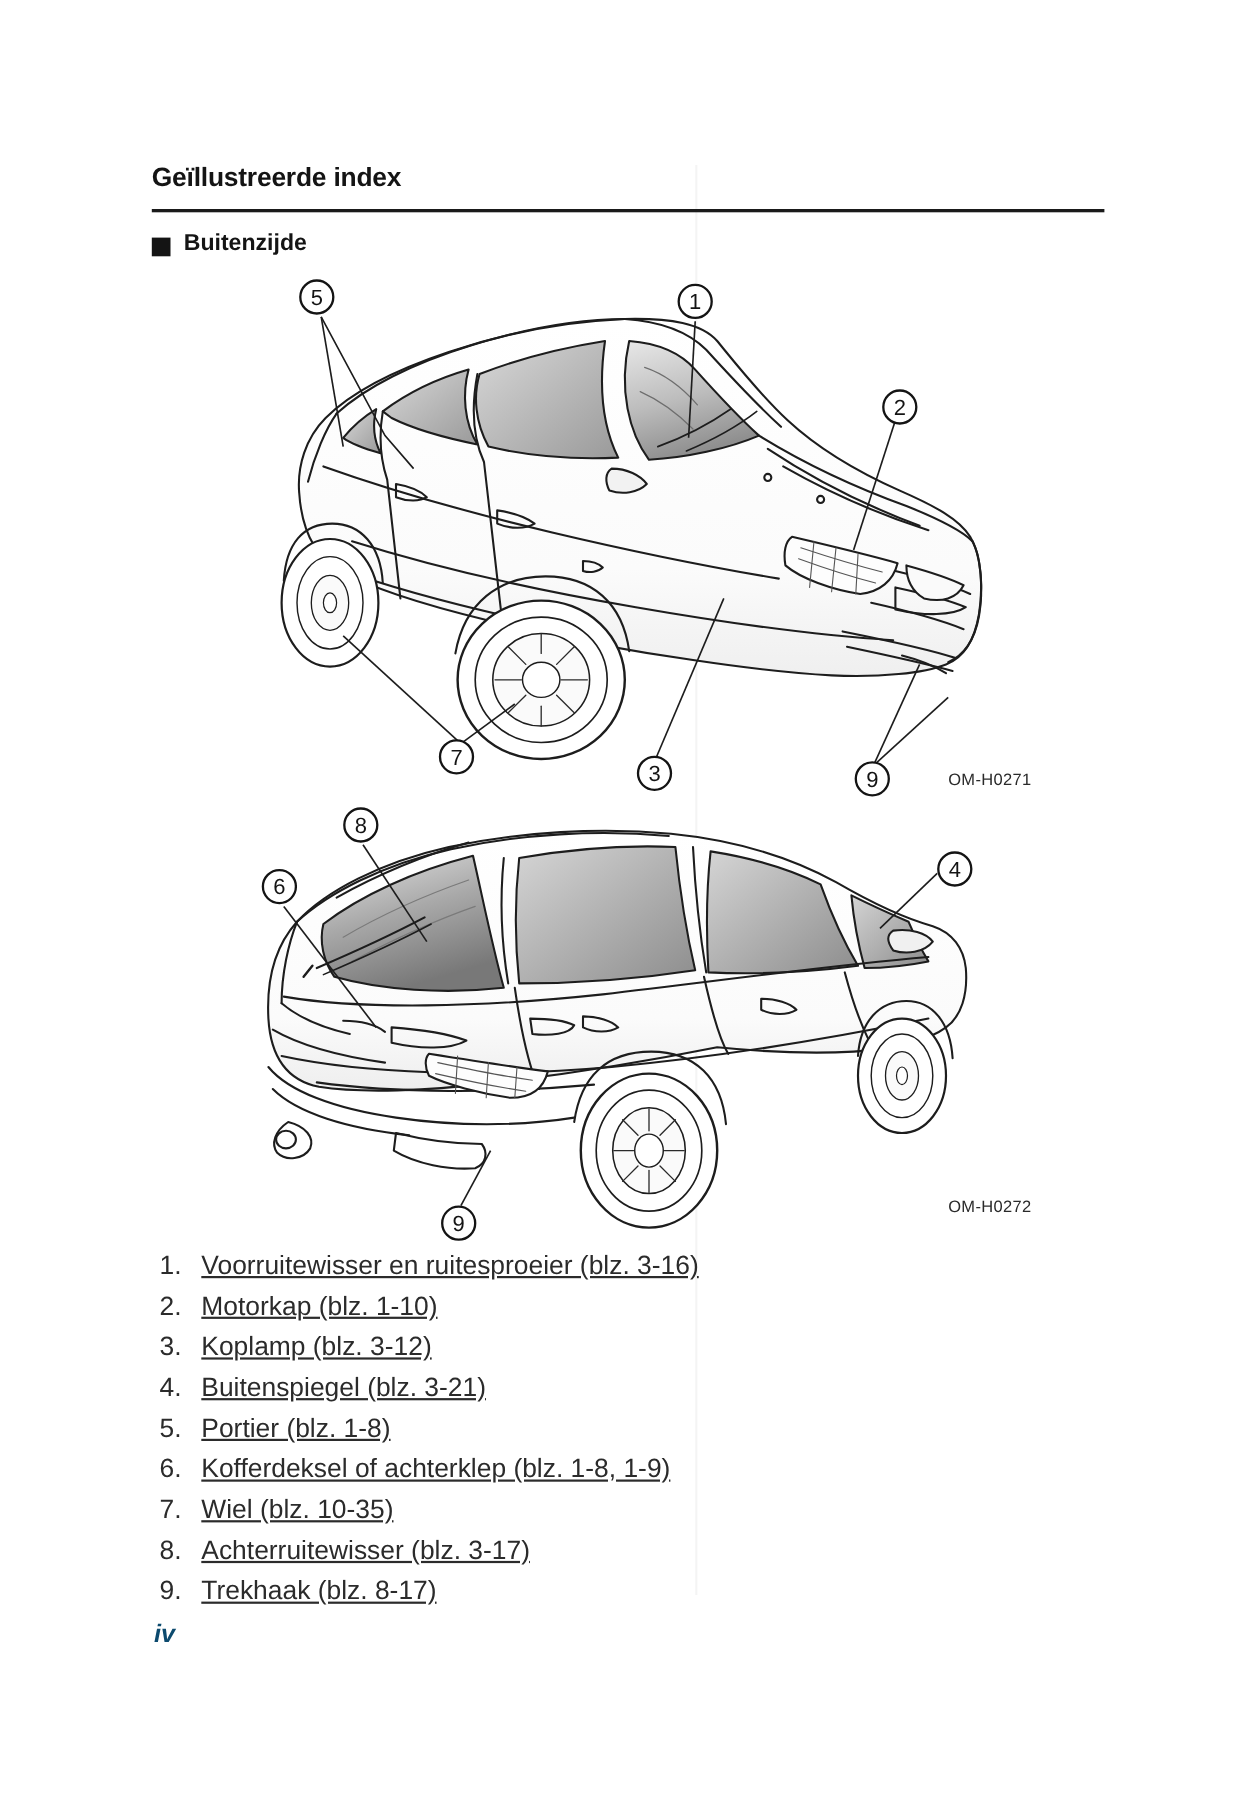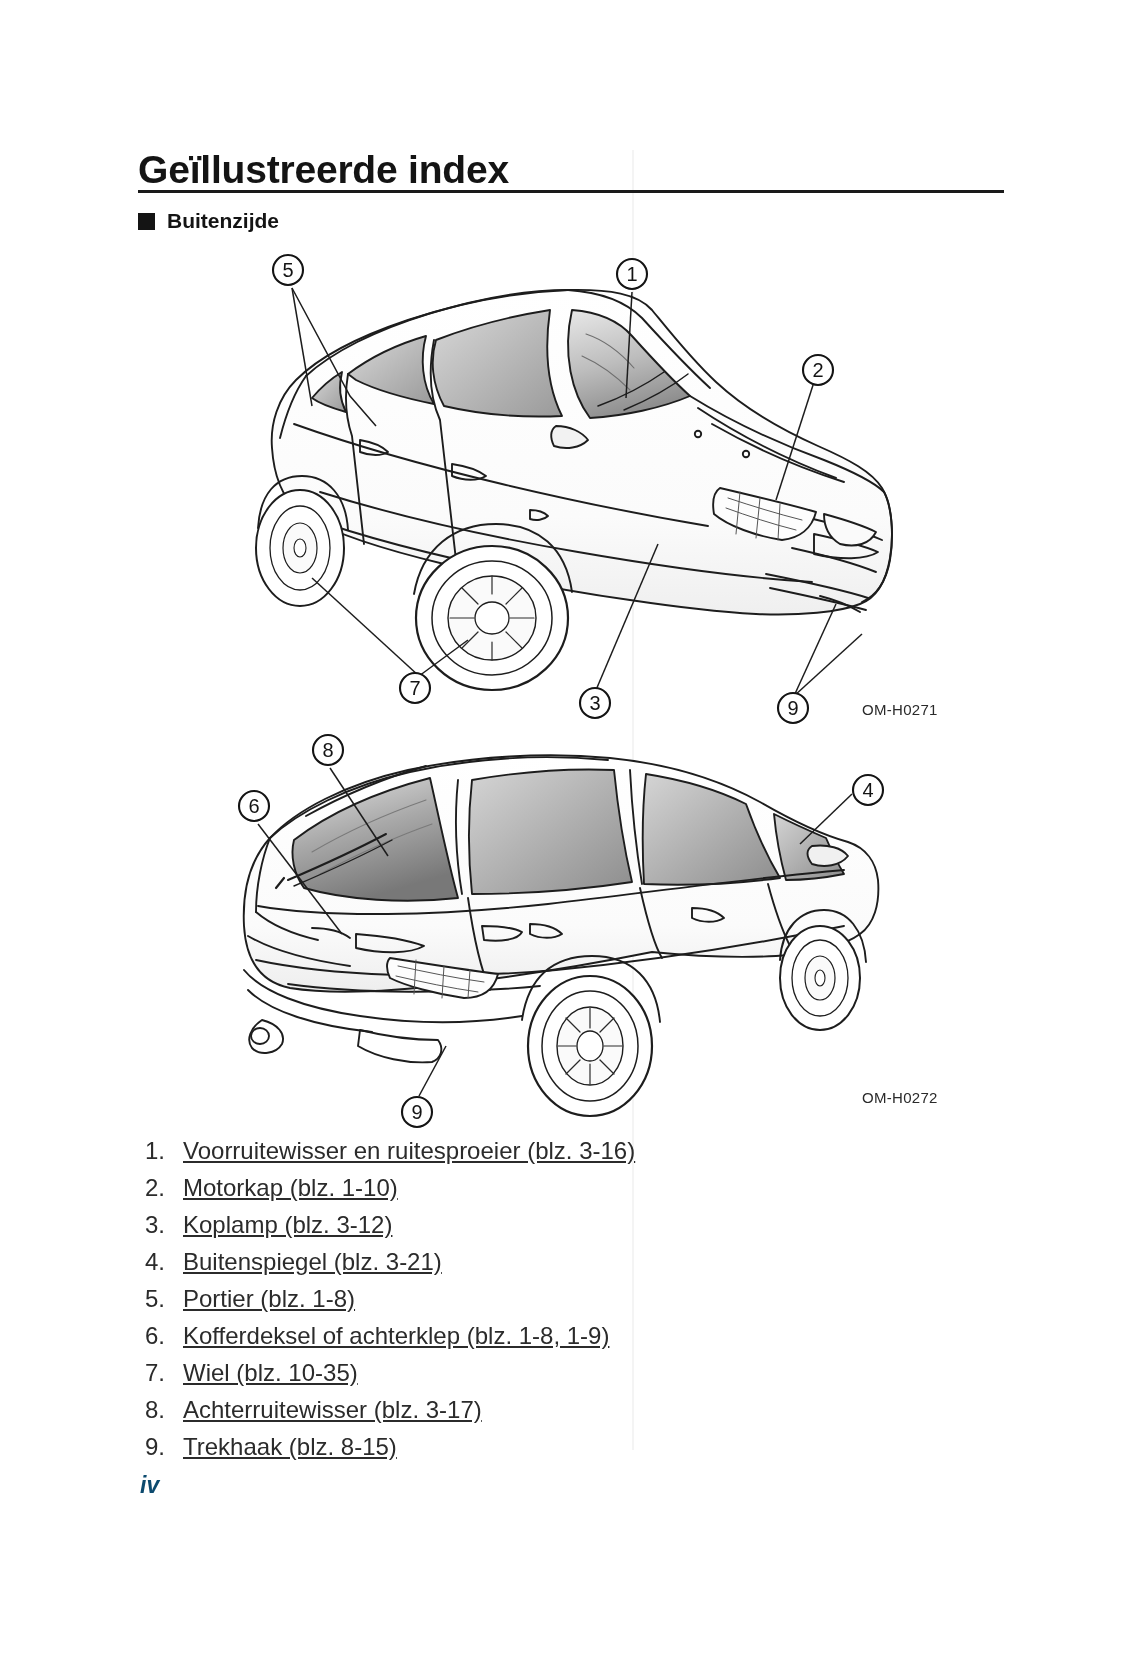--- a/index.html
+++ b/index.html
@@ -22,41 +22,41 @@
     width: 1142px;
     height: 1654px;
     background: #fff;
   }
 
   
   .page-title {
     position: absolute;
     left: 138px;
     top: 148px;
-    font-size: 39px;
+    font-size: 24px;
     font-weight: bold;
     letter-spacing: -0.2px;
     color: #141414;
     white-space: nowrap;
   }
   .title-rule {
     position: absolute;
     left: 138px;
     top: 190px;
     width: 866px;
     height: 3px;
     background: #1a1a1a;
   }
 
   .section-head {
     position: absolute;
     left: 138px;
     top: 209px;
     display: flex;
-    align-items: center;
+    align-items: flex-end;
     gap: 12px;
   }
   .sq-bullet {
     width: 17px;
     height: 17px;
     background: #141414;
     display: inline-block;
   }
   .section-head-label {
     font-size: 21px;
@@ -547,19 +547,19 @@
     <div class="legend-row">
       <span class="legend-num">7.</span>
       <span class="legend-text">Wiel (blz. 10-35)</span>
     </div>
     <div class="legend-row">
       <span class="legend-num">8.</span>
       <span class="legend-text">Achterruitewisser (blz. 3-17)</span>
     </div>
     <div class="legend-row">
       <span class="legend-num">9.</span>
-      <span class="legend-text">Trekhaak (blz. 8-15)</span>
+      <span class="legend-text">Trekhaak (blz. 8-17)</span>
     </div>
   </div>
 
   <div class="folio">iv</div>
 
 </div>
 
 </body></html>

